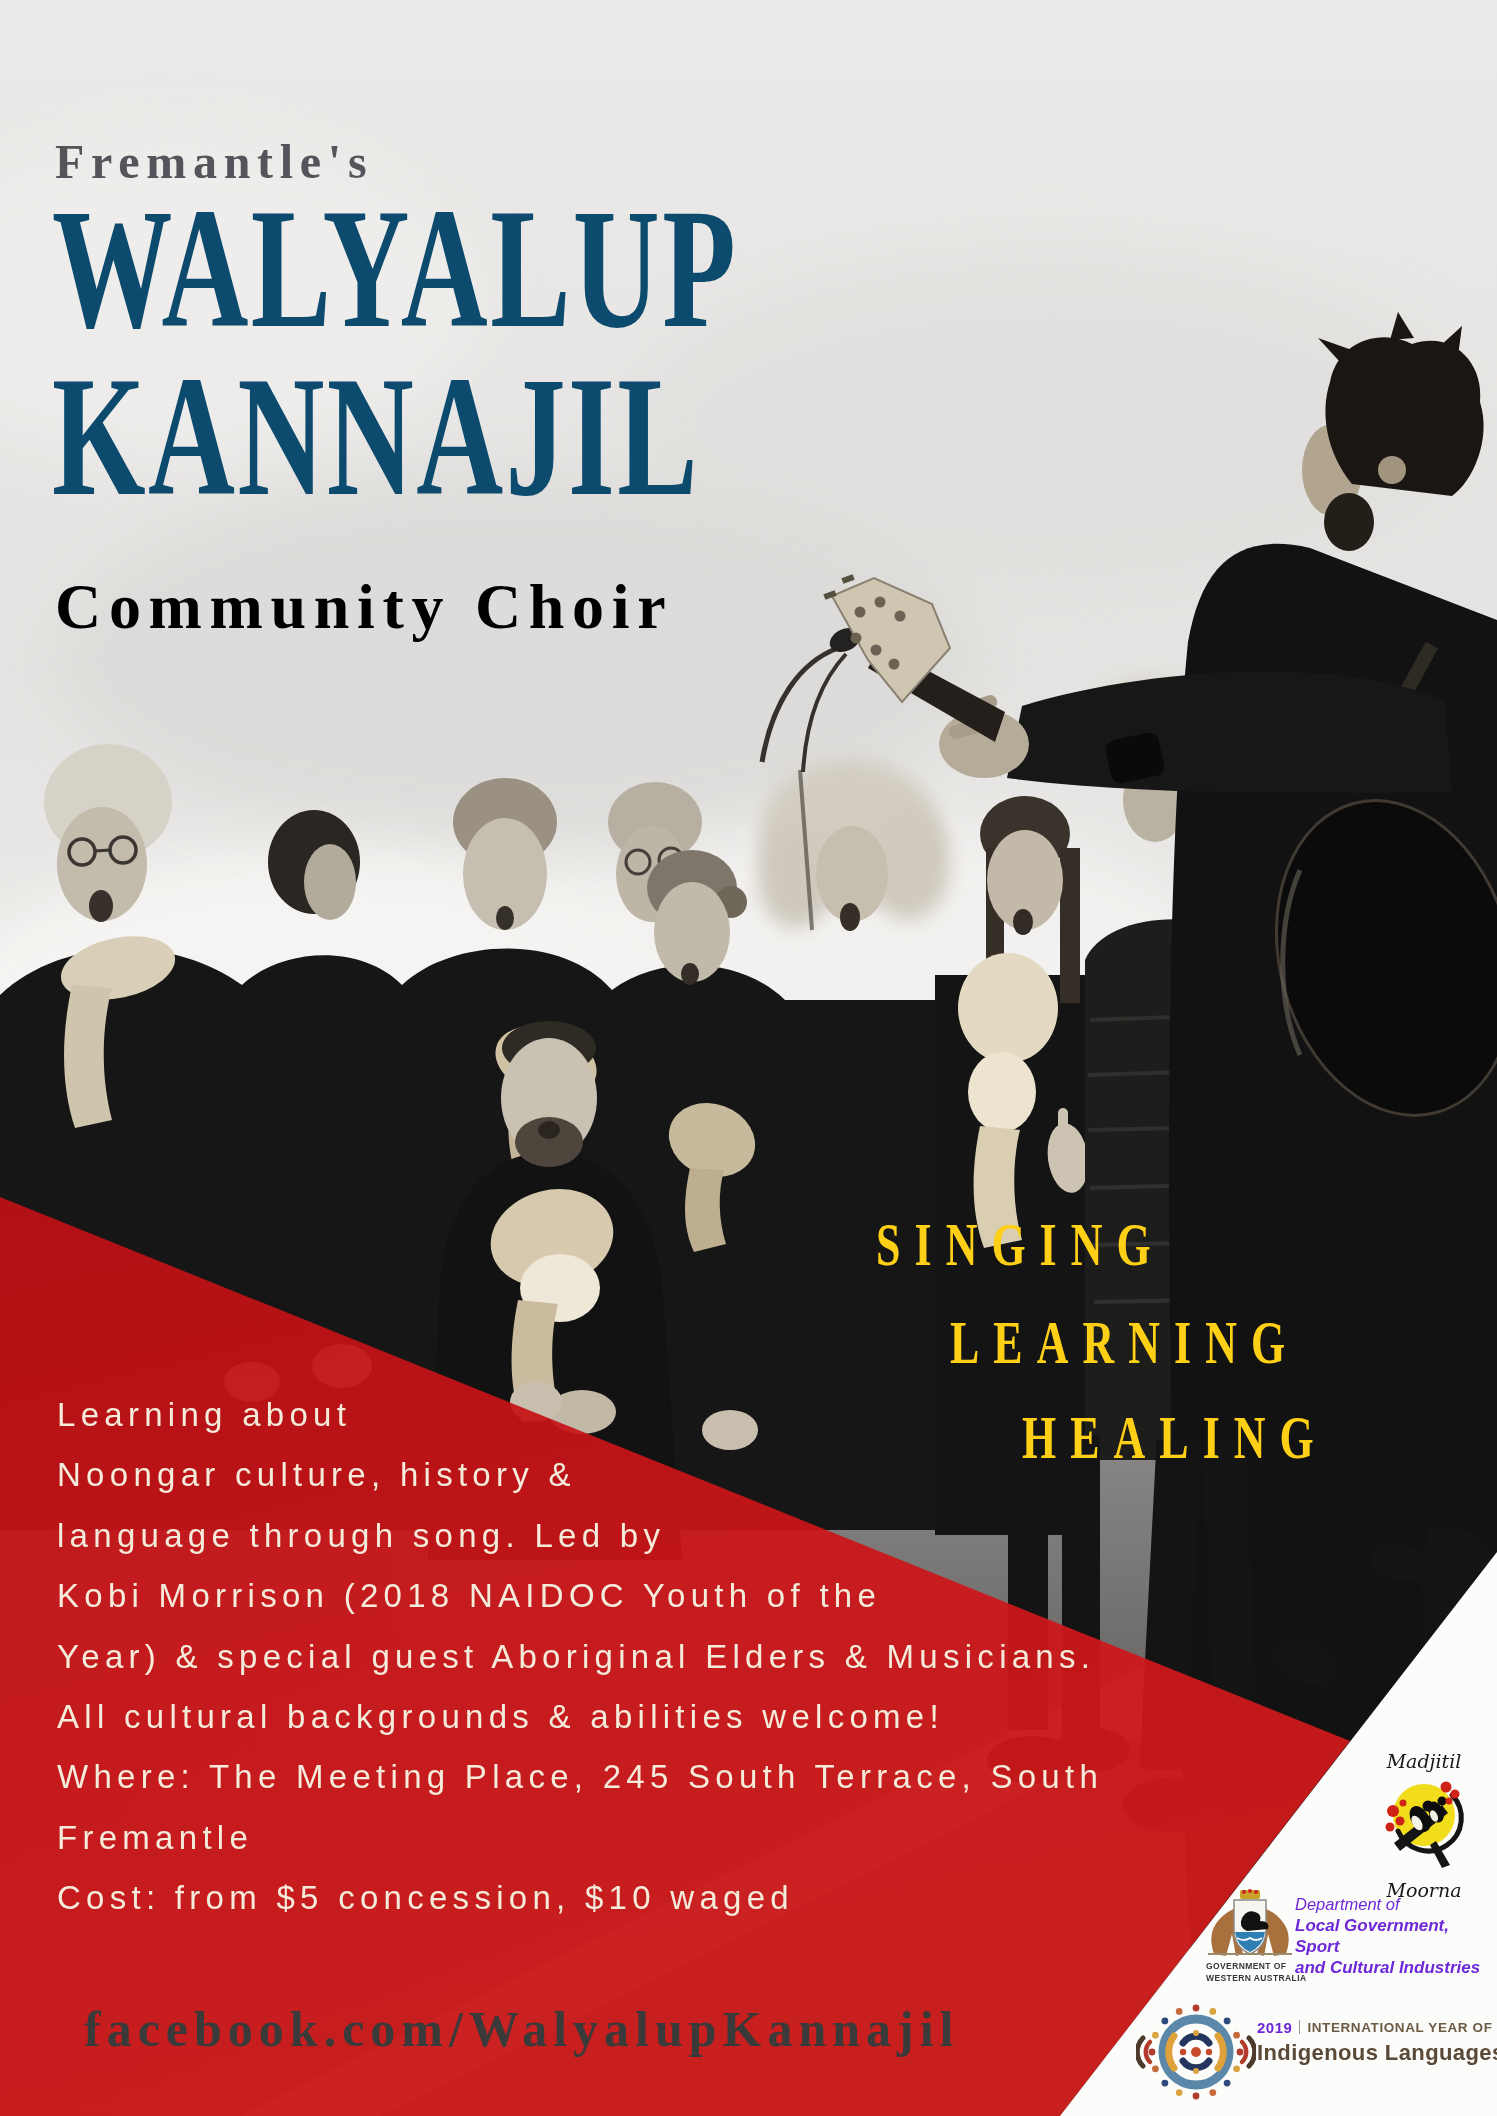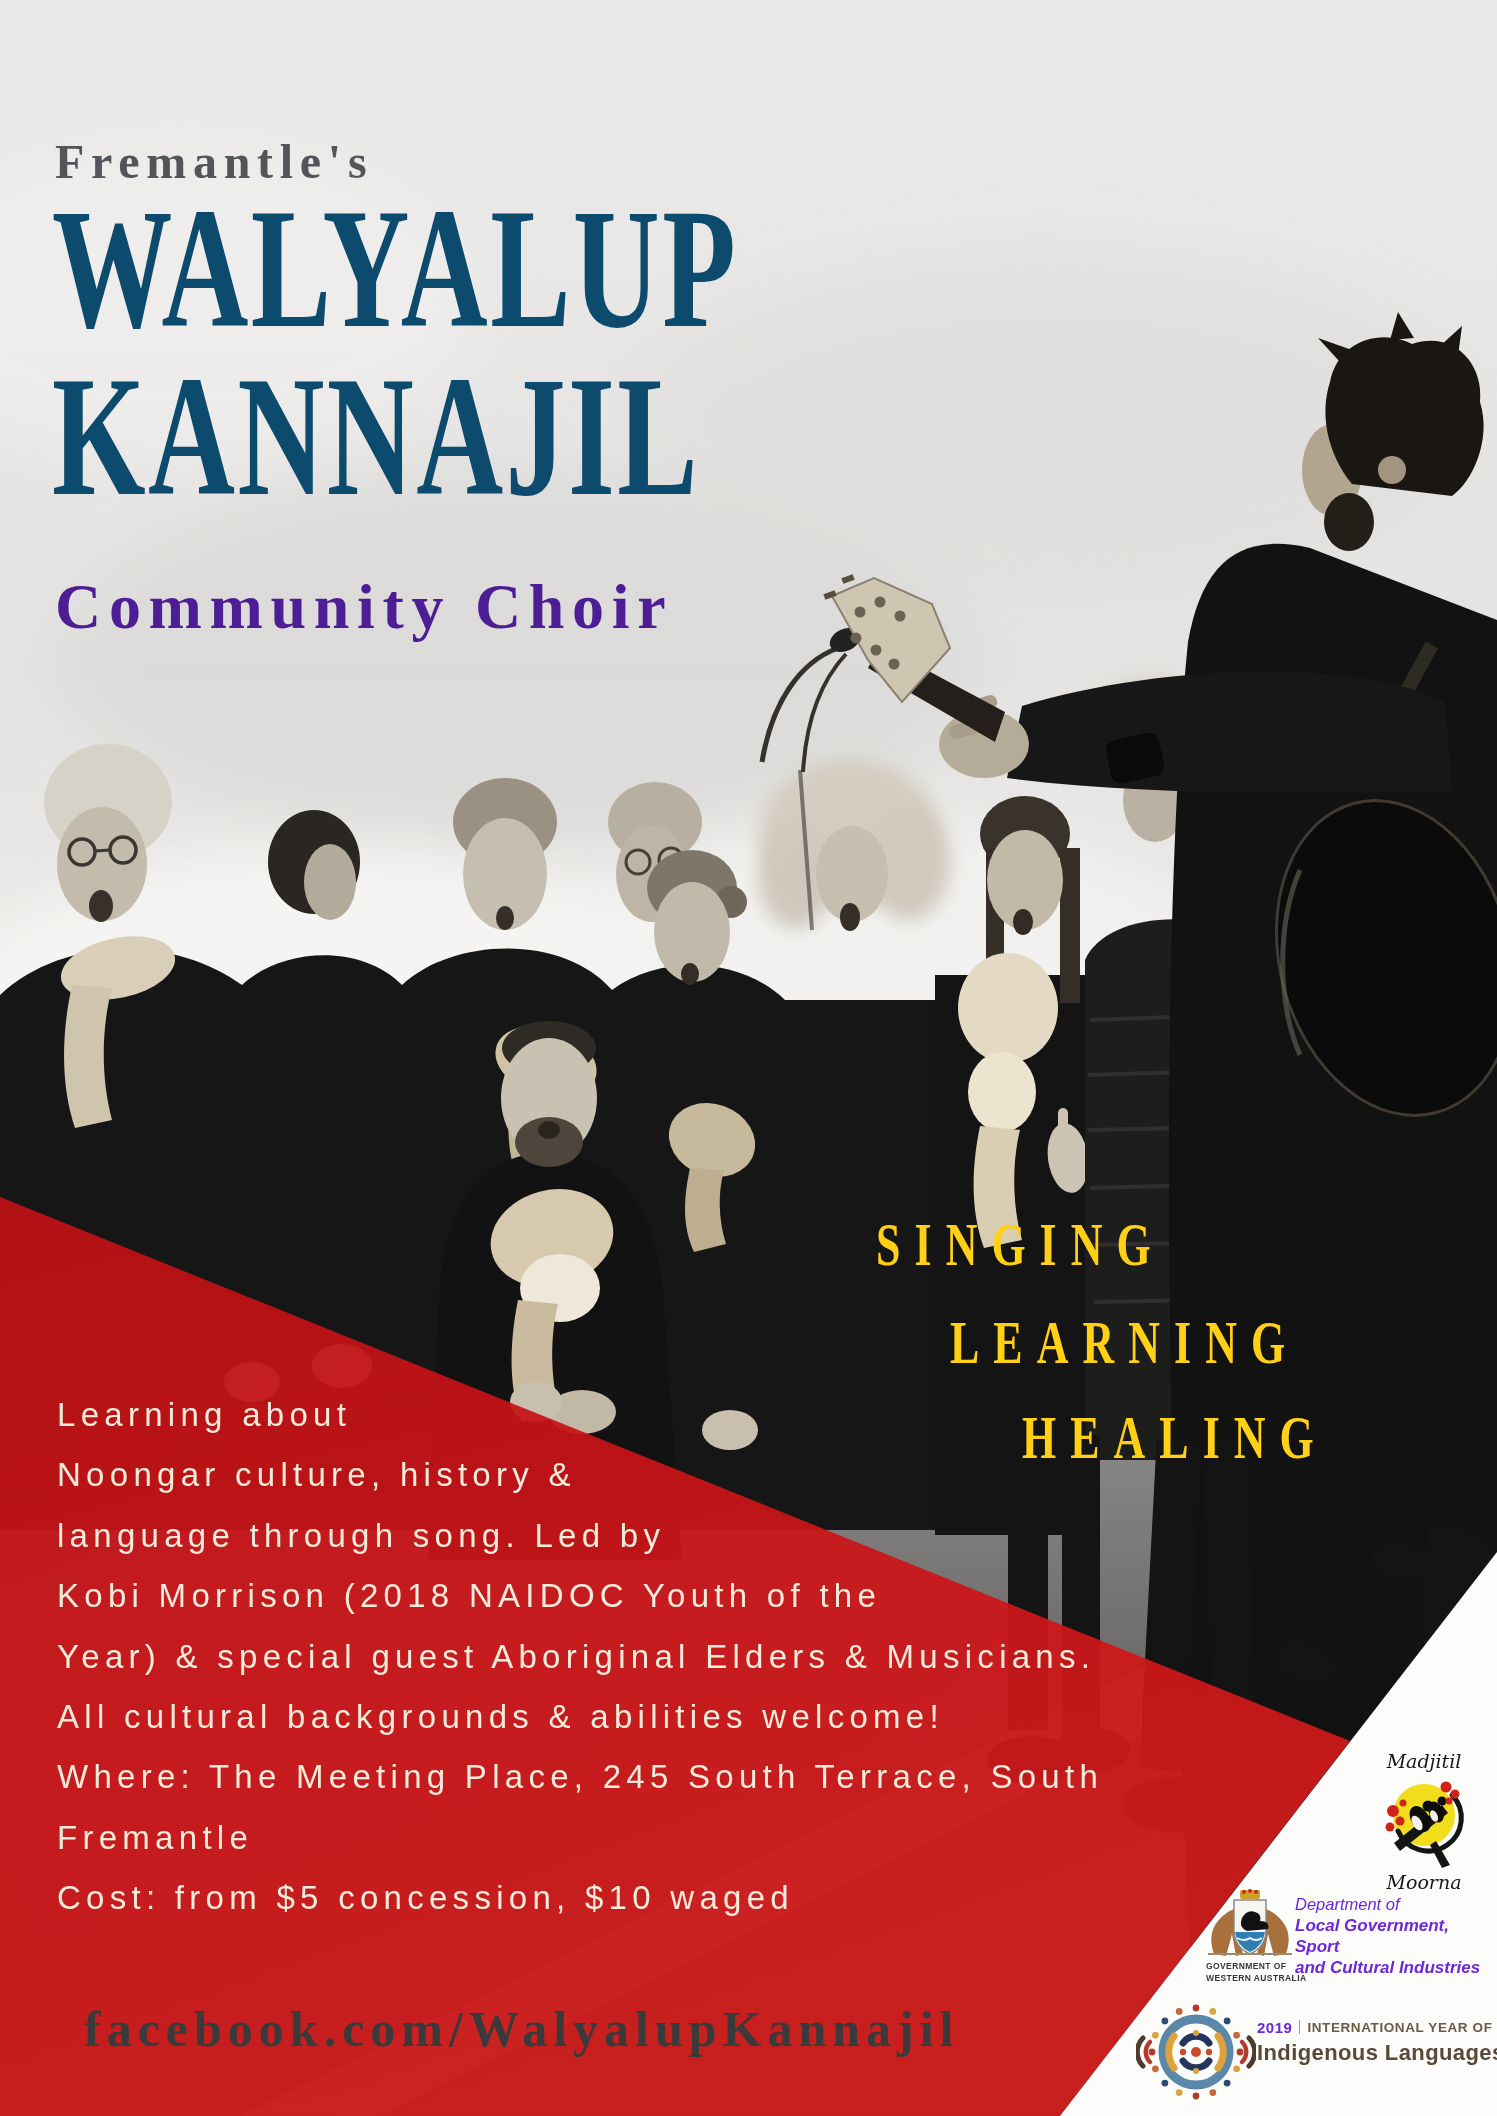--- a/index.html
+++ b/index.html
@@ -7,35 +7,35 @@
           font-family:"Liberation Sans",sans-serif;}
   .abs{position:absolute;}
   .scene{position:absolute;left:0;top:0;width:1497px;height:2116px;}
   
   .eyebrow{left:55px;top:138px;font-family:"Liberation Serif",serif;font-weight:bold;
            font-size:48px;letter-spacing:.14em;color:#54555a;line-height:1;}
   .title{left:52px;top:184px;color:#0c4a6e;font-family:"Liberation Serif",serif;
          font-weight:bold;font-size:172px;line-height:168px;white-space:nowrap;}
   .title .tline{transform:scaleX(.70);transform-origin:left top;letter-spacing:.02em;}
   .subtitle{left:55px;top:575px;font-family:"Liberation Serif",serif;font-weight:bold;
-            font-size:64px;letter-spacing:.12em;color:#4c1d95;line-height:1;}
+            font-size:64px;letter-spacing:.12em;color:#000000;line-height:1;}
   
   .kw{font-family:"Liberation Serif",serif;font-weight:bold;font-size:61px;line-height:61px;
       letter-spacing:.32em;color:#ffd015;white-space:nowrap;transform:scaleX(.72);
       transform-origin:left top;}
   .kw1{left:876px;top:1214px;} .kw2{left:950px;top:1312px;} .kw3{left:1022px;top:1407px;}
   
   .info{left:57px;top:1385px;width:1370px;font-size:33px;line-height:60.4px;
         letter-spacing:.16em;color:#f4ebda;white-space:nowrap;}
   .fb{left:84px;top:2004px;font-family:"Liberation Serif",serif;font-weight:bold;
       font-size:50px;letter-spacing:.12em;color:#3b3a3a;line-height:1;white-space:nowrap;}
   
   .mm{left:1362px;top:1752px;width:124px;text-align:center;color:#181818;
       font-family:"DejaVu Serif",serif;font-style:italic;font-size:19px;line-height:1;}
-  .mm .mm-top{margin-bottom:2px;} .mm .mm-bot{margin-top:4px;}
+  .mm .mm-top{margin-bottom:2px;} .mm .mm-bot{margin-top:12px;}
   .wa{left:1198px;top:1888px;width:300px;}
   .wa-caption{position:absolute;left:8px;top:72px;width:104px;text-align:left;
       font-size:8.5px;font-weight:bold;color:#37363a;letter-spacing:.4px;line-height:12px;}
   .wa-dept{position:absolute;left:97px;top:6px;color:#6d28d9;font-size:16.5px;line-height:21px;font-style:italic;}
   .wa-dept .b{font-weight:bold;font-size:17px;}
   .iyil{left:1136px;top:1998px;width:340px;}
   .iyil-text{position:absolute;left:121px;top:20px;white-space:nowrap;}
   .iyil-row1{display:flex;align-items:center;height:18px;}
   .iyil-year{font-weight:bold;font-size:15px;color:#6d28d9;letter-spacing:.5px;}
   .iyil-sep{width:1px;height:14px;background:#9a9a96;margin:0 7px;}

